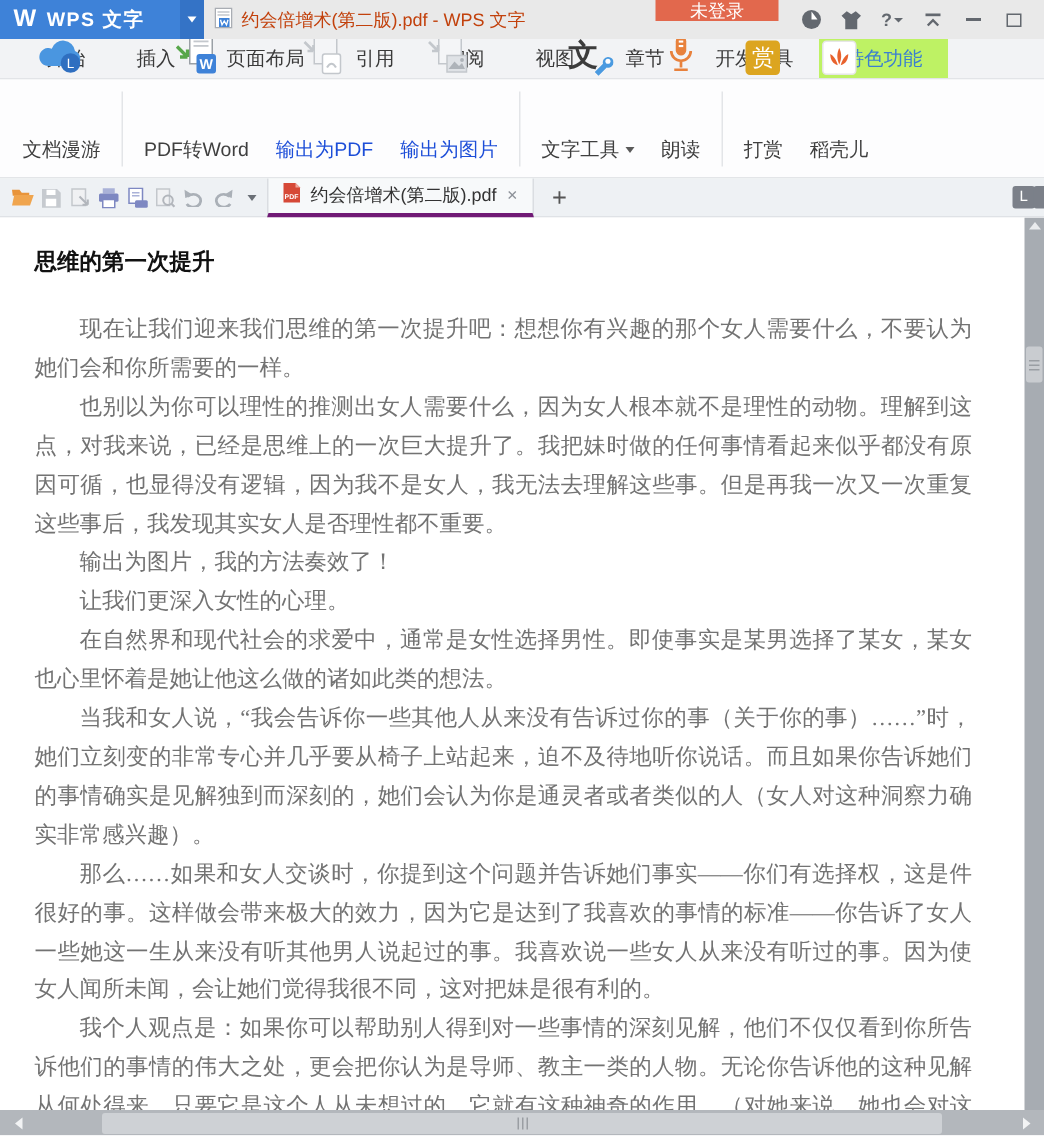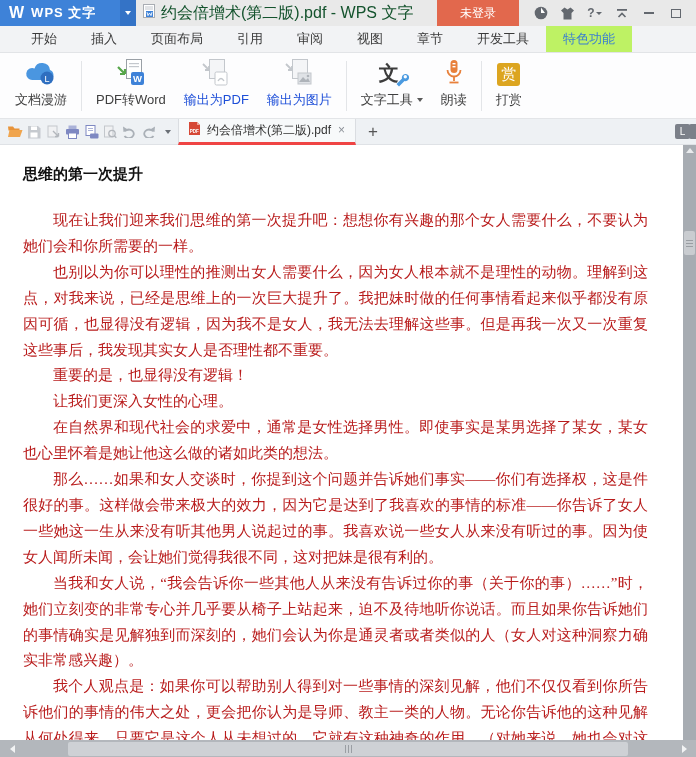--- a/index.html
+++ b/index.html
@@ -9,72 +9,72 @@
 
   
   .titlebar { position:relative; height:26px; background:#e9e9e9; display:flex; align-items:center; }
   .wps-logo { height:26px; background:#3e82d8; color:#fff; display:flex; align-items:center;
     padding-left:9px; font-size:13px; font-weight:bold; }
   .logo-w { font-size:16px; font-weight:800; margin-right:7px; }
   .logo-text { letter-spacing:1px; margin-right:24px; }
   .logo-caret { width:16px; height:26px; background:#3473c6; display:flex; align-items:center; justify-content:center; }
   .logo-caret i { width:0; height:0; border-left:3.5px solid transparent; border-right:3.5px solid transparent; border-top:4px solid #fff; }
   .win-title { position:absolute; left:143px; top:0; height:26px; display:flex; align-items:center; gap:6px;
-    font-size:16px; color:#14532d; }
-  .login-btn { position:absolute; left:437px; top:0; width:82px; height:26px; background:#e2684d; color:#fff;
+    font-size:12px; color:#c2410c; }
+  .login-btn { position:absolute; left:437px; top:0; width:82px; height:14px; background:#e2684d; color:#fff;
     font-size:12px; display:flex; align-items:center; justify-content:center; cursor:pointer; }
   .win-controls { position:absolute; right:-14px; top:0; height:26px; display:flex; align-items:center; gap:12px; }
   .wc { width:15px; height:15px; display:flex; align-items:center; justify-content:center; color:#63686f; font-size:12px; }
   .help-wrap { display:flex; align-items:center; gap:1px; font-weight:bold; }
   .help-wrap i { width:0; height:0; border-left:3px solid transparent; border-right:3px solid transparent; border-top:3.5px solid #63686f; }
   .wc-min i { display:block; width:10px; height:2px; background:#63686f; }
   .wc-max i { display:block; width:10px; height:9px; border:1.6px solid #63686f; }
 
   
   .menu-tabs { height:27px; background:#f2f3f5; border-bottom:1px solid #e2e4e7; display:flex; padding-left:14px; }
   .mtab { padding:0 17px; line-height:26px; font-size:13px; color:#3a3a3a; cursor:pointer; }
   .mtab.active { color:#3b7fd0; background:#bef264; }
 
   
   .ribbon { height:66px; background:#fdfdfe; border-bottom:1px solid #e3e5e8; display:flex; align-items:center; padding-left:6px; }
   .rbtn { display:flex; flex-direction:column; align-items:center; justify-content:flex-end; gap:5px;
     padding:5px 9px 7px 9px; height:60px; font-size:13px; color:#3f3f3f; cursor:pointer; }
   .rbtn .ric { height:30px; display:flex; align-items:flex-end; justify-content:center; }
   .rbtn.disabled { color:#1d4ed8; cursor:default; }
   .rsep { width:1px; height:50px; background:#e3e5e8; margin:0 5px; }
-  .lbl-wrap { display:flex; align-items:center; gap:4px; }
+  .lbl-wrap { display:flex; align-items:center; gap:4px;margin-top:36px; }
   .dd-caret { width:0; height:0; border-left:3.5px solid transparent; border-right:3.5px solid transparent; border-top:4px solid #5a5a5a; }
   .gold-box { width:23px; height:23px; background:#dca520; border-radius:3px; color:#fff; font-size:15px;
     display:flex; align-items:center; justify-content:center; }
   .docer-box { width:23px; height:23px; background:#fff; border:1px solid #e6e6e6; border-radius:3px;
     display:flex; align-items:center; justify-content:center; }
   .texttool-ic { position:relative; width:26px; height:26px; }
   .texttool-ic .zi { font-size:20px; font-weight:bold; color:#3c3c3c; line-height:26px; }
   .texttool-ic svg { position:absolute; right:-4px; bottom:-1px; }
 
   
   .toolbar-row { height:26px; background:#eef1f4; border-bottom:1px solid #dfe2e6; display:flex; align-items:center; padding-left:6px; position:relative; }
   .qbtn { width:18px; height:22px; display:flex; align-items:center; justify-content:center; margin-right:1px; cursor:pointer; }
   .tb-caret { width:14px; display:flex; justify-content:center; margin:0 3px; cursor:pointer; }
   .tb-caret i { width:0; height:0; border-left:3.5px solid transparent; border-right:3.5px solid transparent; border-top:4px solid #6a6f76; }
   .doc-tab { height:26px; display:flex; align-items:center; gap:6px; padding:0 9px; background:#f7f9fa;
-    border-left:1px solid #dadde1; border-right:1px solid #dadde1; border-bottom:3px solid #ef4444;
+    border-left:1px solid #dadde1; border-right:1px solid #dadde1; border-bottom:3px solid #701a75;
     font-size:12px; color:#333; cursor:pointer; }
   .tab-close { color:#8d9299; font-size:12px; padding:0 1px; cursor:pointer; }
   .tab-add { font-size:17px; color:#555; margin-left:12px; cursor:pointer; line-height:24px; }
   .side-badges { position:absolute; right:6px; top:5px; display:flex; gap:8px; }
   .badge-l { width:15px; height:15px; background:#7b8089; border-radius:2px; color:#fff; font-size:10px;
     display:flex; align-items:center; justify-content:center; cursor:pointer; }
   .badge-clip { position:absolute; right:-8px; top:5px; }
 
   
   .doc-area { position:relative; height:595px; background:#fff; overflow:hidden; padding:20px 48px 0 23px; }
   .doc-heading { font-size:15px; font-weight:bold; color:#111; margin-bottom:24px; font-family:"Liberation Sans","DejaVu Sans",sans-serif; }
   .doc-area p { font-family:"Liberation Serif","DejaVu Serif",serif; font-size:15px; line-height:25.9px;
-    color:#b91c1c; text-align:justify; text-indent:2em; }
+    color:#737373; text-align:justify; text-indent:2em; }
 
   
   .v-scrollbar { position:absolute; top:0; right:0; width:13px; height:595px; background:#a7acb2; }
   .v-up { position:absolute; top:3px; left:2.5px; width:0; height:0;
     border-left:4px solid transparent; border-right:4px solid transparent; border-bottom:5px solid #e9ebed; }
   .v-thumb { position:absolute; top:86px; left:1px; width:11px; height:24px; background:#c9ccd0; border-radius:2px;
     display:flex; flex-direction:column; align-items:center; justify-content:center; gap:2px; cursor:grab; }
   .v-thumb i { width:7px; height:1px; background:#9a9ea3; display:block; }
   .h-scrollbar { position:absolute; left:0; bottom:0; width:696px; height:17px; background:#b3b7bc; }
   .h-left { position:absolute; left:0; top:0; width:24px; height:17px; display:flex; align-items:center; justify-content:center; cursor:pointer; }
@@ -247,20 +247,34 @@
     </div>
     <div class="rsep"></div>
     <div class="rbtn">
       <span class="ric">
         <span class="gold-box">赏</span>
       </span>
       <span class="lbl-wrap">
           <span>打赏</span>
         </span>
     </div>
+    <div class="rbtn">
+      <span class="ric">
+        <span class="docer-box">
+          <svg width="17" height="17" viewBox="0 0 17 17">
+            <path d="M8.5 2 C6.8 5.5 6.8 9 8.5 13 C10.2 9 10.2 5.5 8.5 2 Z" fill="#e8622d"></path>
+            <path d="M2.5 6 C4.5 7 6.5 9.5 7.5 13.5 C4 12.5 2.5 9.5 2.5 6 Z" fill="#e8622d"></path>
+            <path d="M14.5 6 C12.5 7 10.5 9.5 9.5 13.5 C13 12.5 14.5 9.5 14.5 6 Z" fill="#e8622d"></path>
+          </svg>
+        </span>
+      </span>
+      <span class="lbl-wrap">
+          <span>稻壳儿</span>
+        </span>
+    </div>
   </div>
 
   <div class="toolbar-row">
     <span class="qbtn">
       <svg width="16" height="13" viewBox="0 0 16 13">
           <path d="M1 1.5 h5 l1.5 2 h5 v2 h-11 z" fill="#e8943a"></path>
           <path d="M2.5 5 h13 l-2.5 7 h-12 z" fill="#f0a54e"></path>
         </svg>
     </span>
     <span class="qbtn">
@@ -328,25 +342,25 @@
     <div class="side-badges">
       <span class="badge-l">L</span>
     </div>
     <span class="badge-l badge-clip"></span>
   </div>
 
   <div class="doc-area">
     <div class="doc-heading">思维的第一次提升</div>
     <p>现在让我们迎来我们思维的第一次提升吧：想想你有兴趣的那个女人需要什么，不要认为她们会和你所需要的一样。</p>
     <p>也别以为你可以理性的推测出女人需要什么，因为女人根本就不是理性的动物。理解到这点，对我来说，已经是思维上的一次巨大提升了。我把妹时做的任何事情看起来似乎都没有原因可循，也显得没有逻辑，因为我不是女人，我无法去理解这些事。但是再我一次又一次重复这些事后，我发现其实女人是否理性都不重要。</p>
-    <p>重要的是，也显得没有逻辑！</p>
+    <p>输出为图片，我的方法奏效了！</p>
     <p>让我们更深入女性的心理。</p>
     <p>在自然界和现代社会的求爱中，通常是女性选择男性。即使事实是某男选择了某女，某女也心里怀着是她让他这么做的诸如此类的想法。</p>
+    <p>当我和女人说，“我会告诉你一些其他人从来没有告诉过你的事（关于你的事）……”时，她们立刻变的非常专心并几乎要从椅子上站起来，迫不及待地听你说话。而且如果你告诉她们的事情确实是见解独到而深刻的，她们会认为你是通灵者或者类似的人（女人对这种洞察力确实非常感兴趣）。</p>
     <p>那么……如果和女人交谈时，你提到这个问题并告诉她们事实——你们有选择权，这是件很好的事。这样做会带来极大的效力，因为它是达到了我喜欢的事情的标准——你告诉了女人一些她这一生从来没有听其他男人说起过的事。我喜欢说一些女人从来没有听过的事。因为使女人闻所未闻，会让她们觉得我很不同，这对把妹是很有利的。</p>
-    <p>当我和女人说，“我会告诉你一些其他人从来没有告诉过你的事（关于你的事）……”时，她们立刻变的非常专心并几乎要从椅子上站起来，迫不及待地听你说话。而且如果你告诉她们的事情确实是见解独到而深刻的，她们会认为你是通灵者或者类似的人（女人对这种洞察力确实非常感兴趣）。</p>
     <p>我个人观点是：如果你可以帮助别人得到对一些事情的深刻见解，他们不仅仅看到你所告诉他们的事情的伟大之处，更会把你认为是导师、教主一类的人物。无论你告诉他的这种见解从何处得来，只要它是这个人从未想过的，它就有这种神奇的作用。（对她来说，她也会对这种见解深信不疑。）</p>
 
     <div class="v-scrollbar">
       <span class="v-up"></span>
       <span class="v-thumb">
           <i></i>
           <i></i>
           <i></i>
         </span>
     </div>

